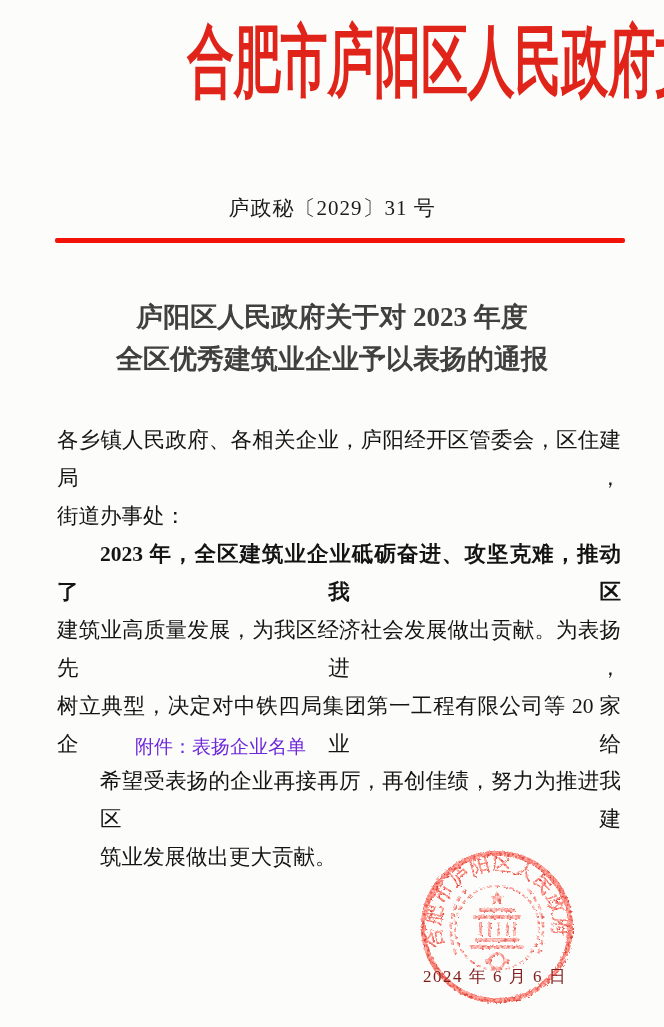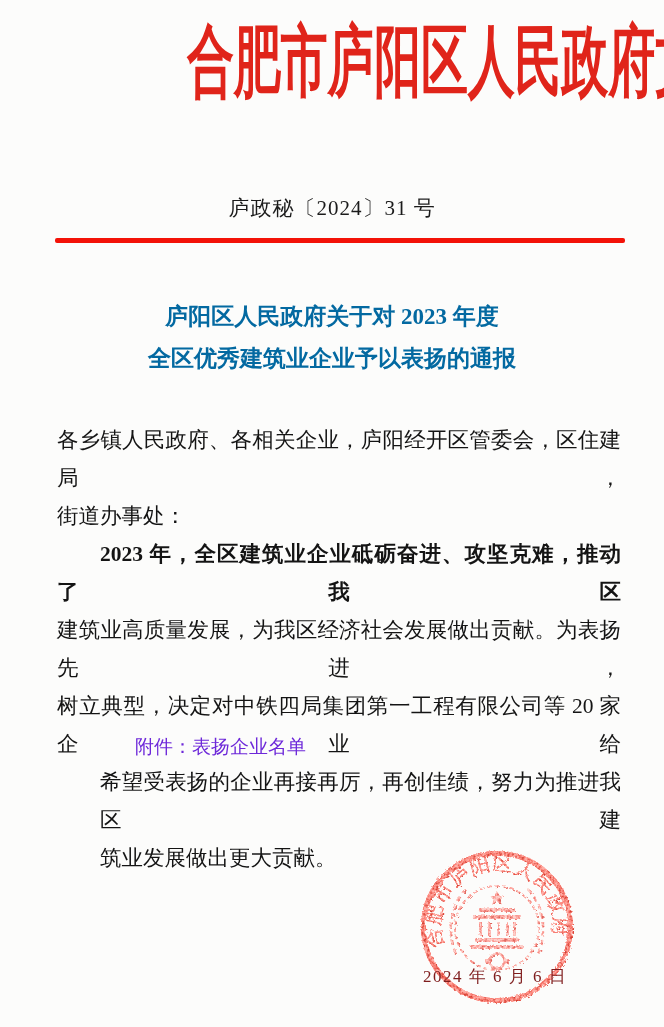--- a/index.html
+++ b/index.html
@@ -40,39 +40,39 @@
     position:absolute;top:238px;left:55px;
     width:570px;height:5px;
     background:#f31208;
     border-radius:2px;
   }
   
   .title{
     position:absolute;top:296px;left:0;width:664px;
     text-align:center;
     font-weight:bold;
-    font-size:23px;
+    font-size:27px;
     line-height:42px;
-    color:#0369a1;
+    color:#404040;
   }
   
   .body-text{
     position:absolute;top:421px;left:57px;width:564px;
     font-size:21.5px;
     line-height:38px;
     color:#141414;
   }
   .line{white-space:nowrap;}
   .line.fill{
     white-space:normal;
     text-align:justify;
     text-align-last:justify;
   }
   .line.indent{text-indent:2em;font-weight:bold;}
-  .line.hang{margin-left:2em;}
+  .line.hang{margin-left:2em;font-family:Liberation Mono, monospace;}
   
   .attach{
     position:absolute;top:734px;left:57px;width:564px;
     padding-left:78px;
     box-sizing:border-box;
     font-size:19px;
     color:#6d28d9;
   }
   
   .seal{
@@ -92,21 +92,21 @@
 </style>
 </head>
 <body>
 
 <div class="page">
 
   <div class="header">
     <span class="squeeze">合肥市庐阳区人民政府文件</span>
   </div>
 
-  <div class="docnum">庐政秘〔2024〕31 号</div>
+  <div class="docnum">庐政秘〔2029〕31 号</div>
 
   <div class="rule"></div>
 
   <div class="title">
     <div>庐阳区人民政府关于对 2023 年度</div>
     <div>全区优秀建筑业企业予以表扬的通报</div>
   </div>
 
   <div class="body-text">
     <div class="line fill">各乡镇人民政府、各相关企业，庐阳经开区管委会，区住建局，</div>

